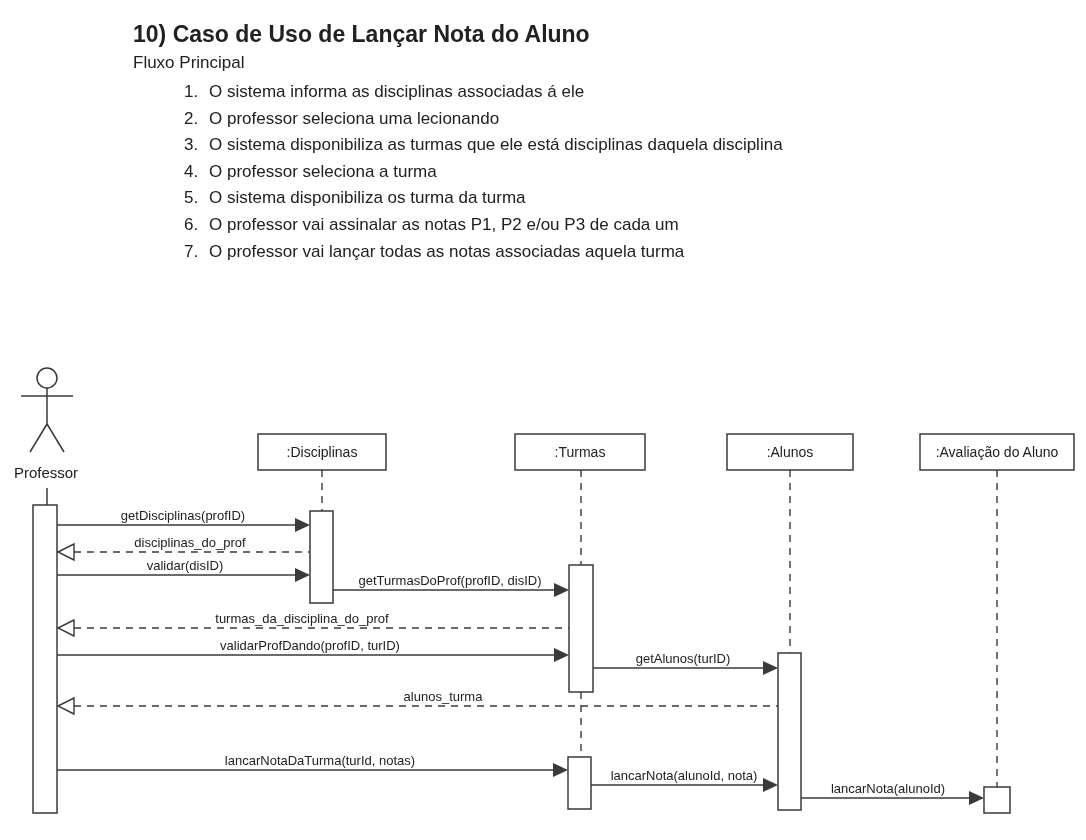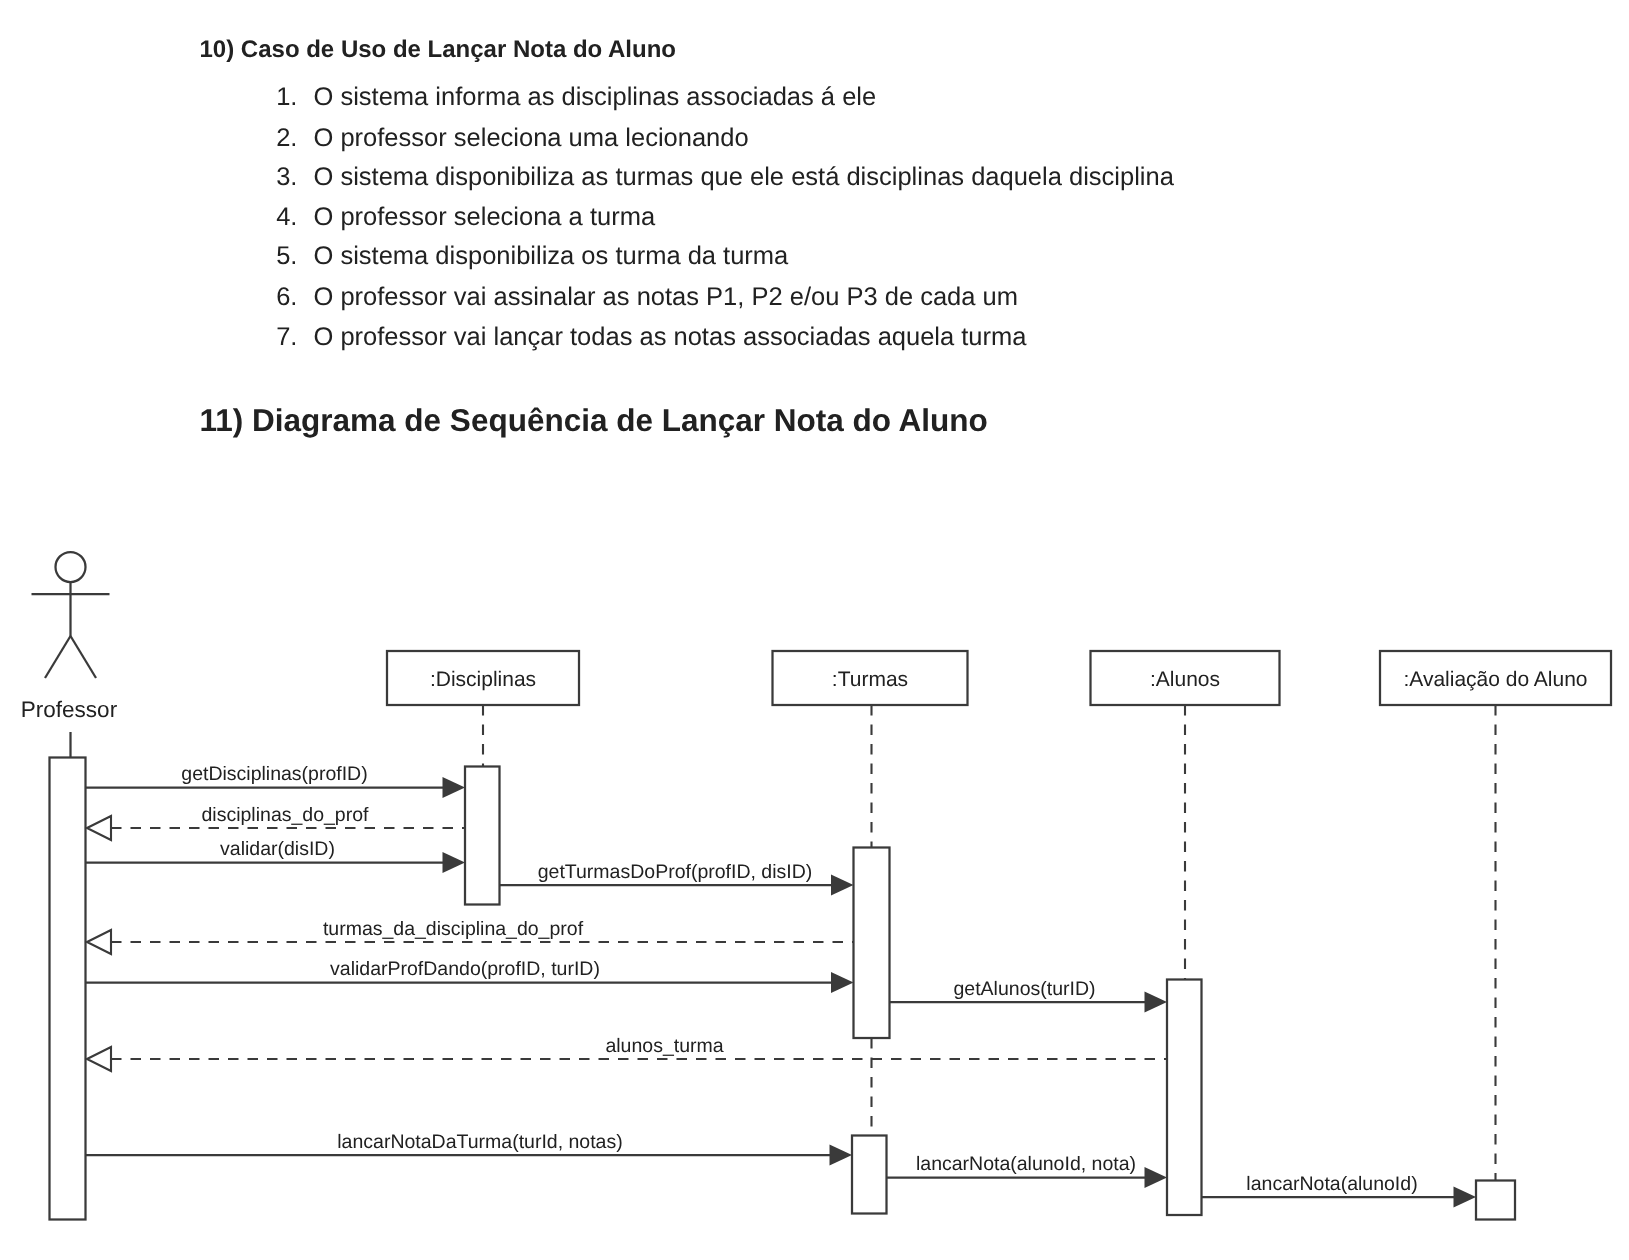--- a/index.html
+++ b/index.html
@@ -2,21 +2,21 @@
 <html><head>
 <meta charset="utf-8">
 <style>
   :root{
     --bg:#ffffff; --txt:#212121; --ln:#3a3a3a;
   }
   html,body{margin:0;padding:0;background:var(--bg);}
   body{width:1086px;height:840px;overflow:hidden;font-family:"Liberation Sans",sans-serif;color:var(--txt);}
   .page{position:relative;width:1086px;height:840px;background:var(--bg);}
   .doc{padding:20px 0 0 133px;}
-  .doc h1{font-size:16px;line-height:28px;margin:0;font-weight:700;color:var(--txt);}
+  .doc h1{font-size:23px;line-height:28px;margin:0;font-weight:700;color:var(--txt);}
   .doc .flow{font-size:17px;line-height:24px;margin:3px 0 0 0;}
   .doc ol{margin:4px 0 16px 0;padding-left:70px;font-size:17px;}
   .doc ol li{line-height:26.6px;padding-left:6px;}
   .doc h2{font-size:21px;line-height:26px;margin:30px 0 0 0;font-weight:700;color:var(--txt);}
   .diagram{position:absolute;left:0;top:350px;width:1086px;height:490px;}
   svg .ln{stroke:var(--ln);stroke-width:1.5;fill:none;}
   svg .dash{stroke:var(--ln);stroke-width:1.4;fill:none;stroke-dasharray:7 6;}
   svg .box{fill:#ffffff;stroke:var(--ln);stroke-width:1.5;}
   svg .act{fill:#ffffff;stroke:var(--ln);stroke-width:1.5;}
   svg .fillhead{fill:var(--ln);stroke:none;}
@@ -26,30 +26,30 @@
   svg .msg{font-size:13px;text-anchor:middle;}
   svg .actor-label{font-size:15px;text-anchor:middle;}
 </style>
 </head>
 <body>
 
 <div class="page">
 
   <div class="doc">
     <h1>10) Caso de Uso de Lançar Nota do Aluno</h1>
+    <p class="flow">Fluxo Principal</p>
     <ol>
       <li>O sistema informa as disciplinas associadas á ele</li>
       <li>O professor seleciona uma lecionando</li>
       <li>O sistema disponibiliza as turmas que ele está disciplinas daquela disciplina</li>
       <li>O professor seleciona a turma</li>
       <li>O sistema disponibiliza os turma da turma</li>
       <li>O professor vai assinalar as notas P1, P2 e/ou P3 de cada um</li>
       <li>O professor vai lançar todas as notas associadas aquela turma</li>
     </ol>
-    <h2>11) Diagrama de Sequência de Lançar Nota do Aluno</h2>
   </div>
 
   <svg class="diagram" width="1086" height="490" viewBox="0 0 1086 490" xmlns="http://www.w3.org/2000/svg">
 
     <g>
       <g>
         <circle class="ln" cx="47" cy="28" r="10"></circle>
         <line class="ln" x1="21" y1="46" x2="73" y2="46"></line>
         <line class="ln" x1="47" y1="38" x2="47" y2="74"></line>
         <line class="ln" x1="47" y1="74" x2="30" y2="102"></line>

